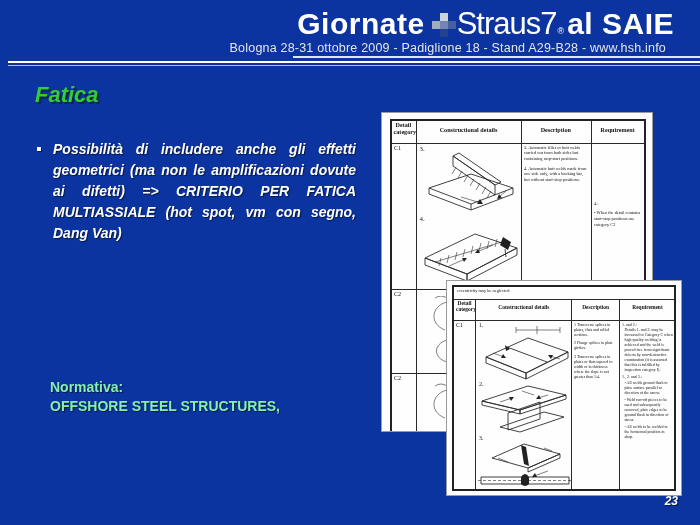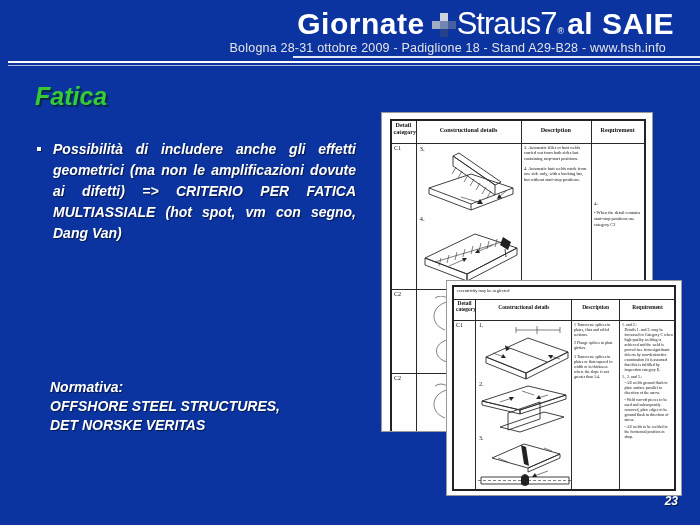--- a/index.html
+++ b/index.html
@@ -18,25 +18,25 @@
   .lg5{left:8px;top:16px;background:#24418c;}
   .brand .straus{font-size:31px;font-weight:400;letter-spacing:-1px;}
   .brand .reg{font-size:9px;vertical-align:13px;margin-left:1px;}
   .brand .saie{font-size:30px;font-weight:bold;margin-left:3px;letter-spacing:.5px;}
   .subtitle{position:absolute;top:41px;right:34px;color:#e5e5e5;font-size:12.5px;letter-spacing:.2px;white-space:nowrap;}
   .subtitle-rule{position:absolute;top:56px;left:293px;right:0;height:2px;background:#dfe6f5;}
   .rule-thick{position:absolute;top:61px;left:8px;right:0;height:2px;background:#ffffff;}
   .rule-thin{position:absolute;top:65px;left:8px;right:0;height:1px;background:#aebde8;}
 
   
-  .page-title{position:absolute;left:35px;top:82px;color:#35cb35;font-size:25px;font-weight:bold;font-style:italic;text-shadow:2px 2px 1px rgba(0,30,0,.55);}
+  .page-title{position:absolute;left:35px;top:82px;color:#35cb35;font-size:22px;font-weight:bold;font-style:italic;text-shadow:2px 2px 1px rgba(0,30,0,.55);}
   .bullets{position:absolute;left:36px;top:139px;width:320px;color:#fff;font-style:italic;font-weight:bold;font-size:14px;line-height:1.5;text-align:justify;text-shadow:1px 1px 1px rgba(0,0,0,.55);}
   .bullet-item{position:relative;padding-left:17px;margin:0 0 22px 0;}
   .bullet-dot{position:absolute;left:1px;top:8px;width:4px;height:4px;background:#fff;box-shadow:1px 1px 0 rgba(0,0,0,.5);}
-  .normativa{position:absolute;left:50px;top:378px;color:#ffffff;font-style:italic;font-weight:bold;font-size:14px;line-height:1.36;text-shadow:1px 1px 1px rgba(0,0,0,.55);}
+  .normativa{position:absolute;left:50px;top:378px;color:#86efac;font-weight:bold;font-size:14px;line-height:1.36;text-shadow:1px 1px 1px rgba(0,0,0,.55);}
   .page-number{position:absolute;right:22px;top:494px;color:#fff;font-style:italic;font-weight:bold;font-size:12px;z-index:5;text-shadow:1px 1px 1px rgba(0,0,0,.6);}
 
   
   .page{position:absolute;background:#fefefe;border:1px solid #9a9a9a;overflow:hidden;color:#111;font-family:"Liberation Serif",serif;}
   .page1{left:381px;top:112px;width:270px;height:318px;z-index:1;}
   .page2{left:446px;top:280px;width:234px;height:214px;z-index:2;}
 
   table.doc-table{border-collapse:collapse;table-layout:fixed;position:absolute;}
   .doc-table td,.doc-table th{border:1px solid #2a2a2a;vertical-align:top;padding:1px 2px;overflow:hidden;}
   .doc-table th{text-align:center;vertical-align:middle;font-weight:bold;}
@@ -96,21 +96,20 @@
   <div class="bullets">
     <div class="bullet-item">
       <span class="bullet-dot"></span>
       <span>Possibilità di includere anche gli effetti geometrici (ma non le amplificazioni dovute ai difetti) =&gt; CRITERIO PER FATICA MULTIASSIALE (hot spot, vm con segno, Dang Van)</span>
     </div>
   </div>
 
   <div class="normativa">
     <div>Normativa:</div>
     <div>OFFSHORE STEEL STRUCTURES,</div>
-    <div>DET NORSKE VERITAS</div>
   </div>
 
   <div class="page page1">
     <table class="doc-table t1">
       <colgroup>
           <col style="width:25px">
           <col style="width:105px">
           <col style="width:70px">
           <col style="width:54px">
         </colgroup>

